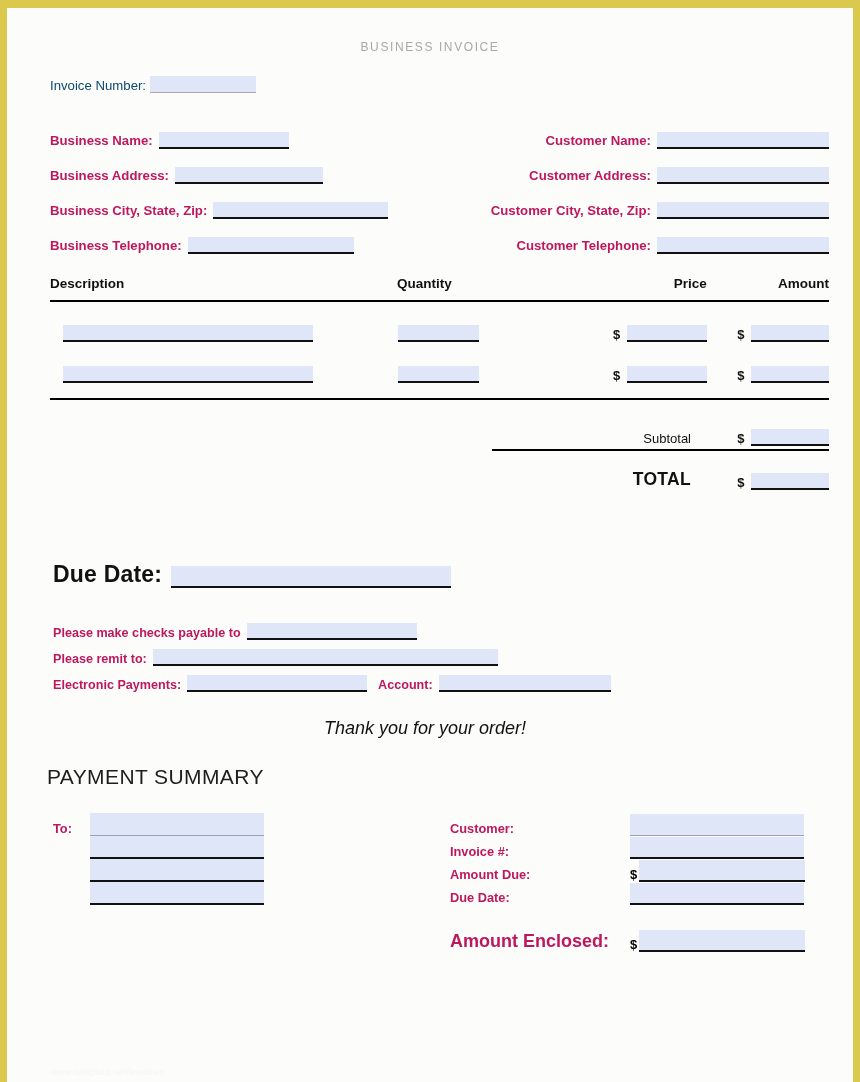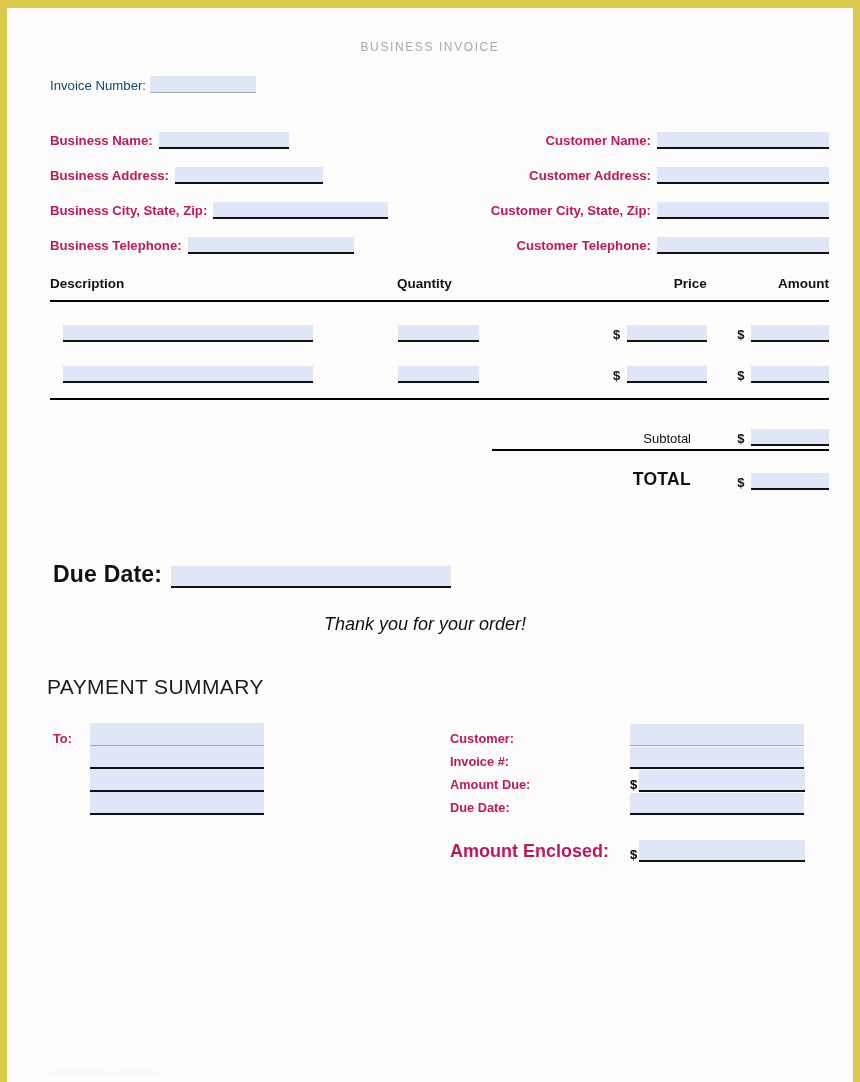--- a/index.html
+++ b/index.html
@@ -186,21 +186,21 @@
     color: #111;
     margin-top: 26px;
     padding-right: 10px;
   }
 
   
   .ps-title {
     font-size: 21px;
     color: #1d1d1d;
     letter-spacing: .4px;
-    margin: 40px 0 0 40px;
+    margin: 26px 0 0 40px;
     font-weight: 400;
   }
 
   .ps-body {
     position: relative;
     margin-top: 24px;
     height: 150px;
   }
 
   .ps-left {
@@ -375,20 +375,36 @@
           <span class="fld"></span>
         </div>
       </div>
     </div>
 
     <div class="due-date">
       <span class="dd-lbl">Due Date:</span>
       <span class="fld"></span>
     </div>
 
+    <div class="remit">
+      <div class="remit-row">
+        <span class="lbl">Please make checks payable to</span>
+        <span class="fld f-checks"></span>
+      </div>
+      <div class="remit-row">
+        <span class="lbl">Please remit to:</span>
+        <span class="fld f-remit"></span>
+      </div>
+      <div class="remit-row">
+        <span class="lbl">Electronic Payments:</span>
+        <span class="fld f-epay"></span>
+        <span class="lbl lbl-account">Account:</span>
+        <span class="fld f-account"></span>
+      </div>
+    </div>
 
     <div class="thanks">Thank you for your order!</div>
 
     <div class="ps-title">PAYMENT SUMMARY</div>
 
     <div class="ps-body">
 
       <div class="ps-left">
         <span class="lbl">To:</span>
         <span class="ps-stack">

